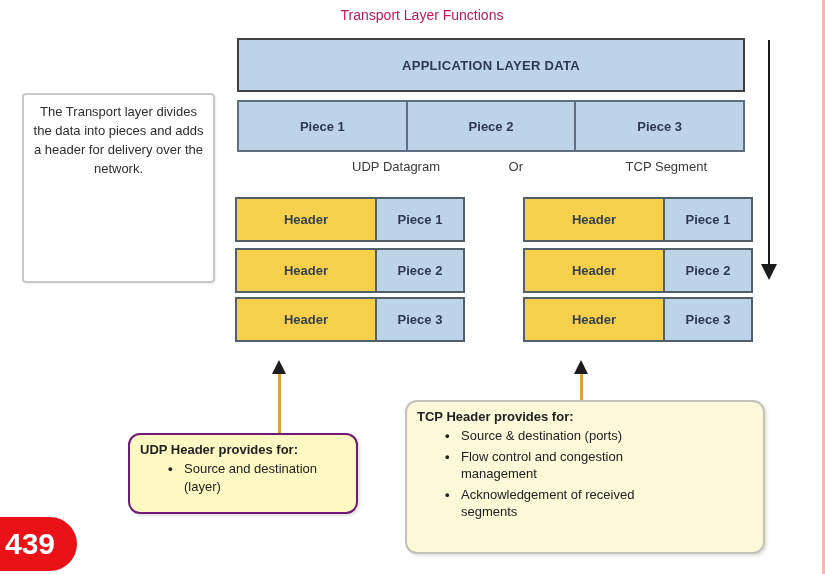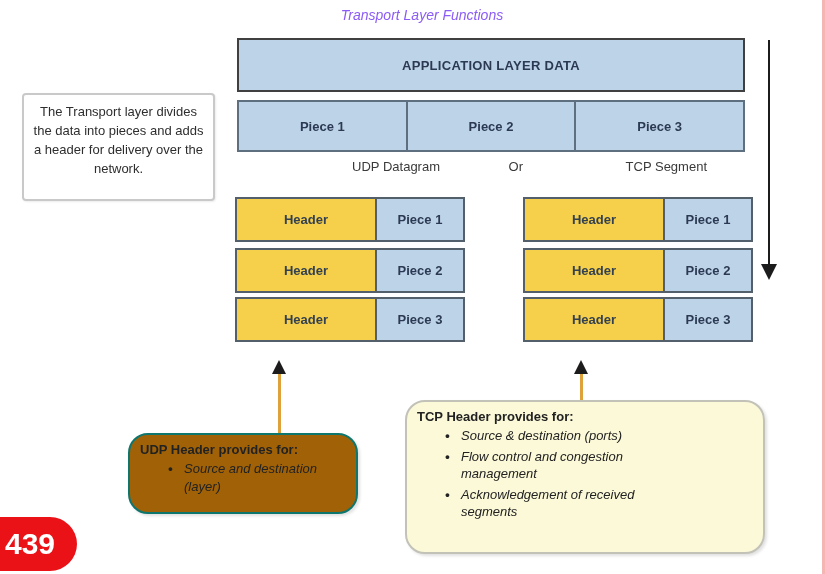--- a/index.html
+++ b/index.html
@@ -12,21 +12,21 @@
     overflow: hidden;
     font-family: "Liberation Sans", sans-serif;
     color: #333333;
   }
   .abs { position: absolute; }
 
   
   #diagram-title {
     left: 237px; top: 7px; width: 370px;
     text-align: center;
-    font-size: 14px; color: #8b5cf6; font-style: italic;
+    font-size: 14px; color: #be185d;
   }
 
   
   #app-layer-box {
     left: 237px; top: 38px; width: 508px; height: 54px;
     background: #bdd3e8;
     border: 2px solid #404040;
     display: flex; align-items: center; justify-content: center;
     font-size: 13px; font-weight: 700; color: #2b3a52;
     letter-spacing: 0.3px;
@@ -72,21 +72,21 @@
     font-size: 13px; font-weight: 700; color: #33404f;
   }
   .seg-piece {
     flex: 1;
     display: flex; align-items: center; justify-content: center;
     font-size: 13px; font-weight: 700; color: #2b3a52;
   }
 
   
   #transport-note {
-    left: 22px; top: 93px; width: 193px; height: 108px;
+    left: 22px; top: 93px; width: 193px; height: 190px;
     background: #ffffff;
     border: 2px solid #c9c9c9;
     border-radius: 4px;
     box-shadow: 1px 1px 2px rgba(0,0,0,0.08);
     padding: 8px 6px;
     text-align: center;
     font-size: 13px; line-height: 1.45; color: #2e2e2e;
   }
 
   
@@ -110,43 +110,42 @@
     border-bottom: 14px solid #1c1c1c;
   }
   .up-arrow-stem { width: 3px; background: #dfa23a; }
   #udp-arrow-head { left: 272px; top: 360px; }
   #udp-arrow-stem { left: 278px; top: 374px; height: 60px; }
   #tcp-arrow-head { left: 574px; top: 360px; }
   #tcp-arrow-stem { left: 580px; top: 374px; height: 27px; }
 
   
   .note-box {
-    border-radius: 20px;
+    border-radius: 12px;
     box-shadow: 2px 2px 3px rgba(0,0,0,0.12);
     padding: 7px 10px;
     font-size: 13px; color: #222222;
   }
   #udp-note {
     left: 128px; top: 433px; width: 230px; height: 81px;
-    background: #a16207;
-    border: 2px solid #0f766e;
+    background: #fef9c3;
+    border: 2px solid #701a75;
   }
   #tcp-note {
     left: 405px; top: 400px; width: 360px; height: 154px;
     background: #fbf9d8;
     border: 2px solid #c2c2b8;
   }
   .note-title { font-weight: 700; margin-bottom: 3px; }
   .note-list { list-style: none; margin: 0; padding: 0 0 0 28px; }
   .note-list li {
     position: relative;
     padding-left: 16px;
     margin-bottom: 3px;
     line-height: 1.35;
-    font-style: italic;
   }
   .note-list li::before {
     content: "\2022";
     position: absolute; left: 0; top: 0;
     font-weight: 700;
   }
   #udp-note .note-list li { max-width: 160px; }
   #tcp-note .note-list li { max-width: 248px; }
 
   

